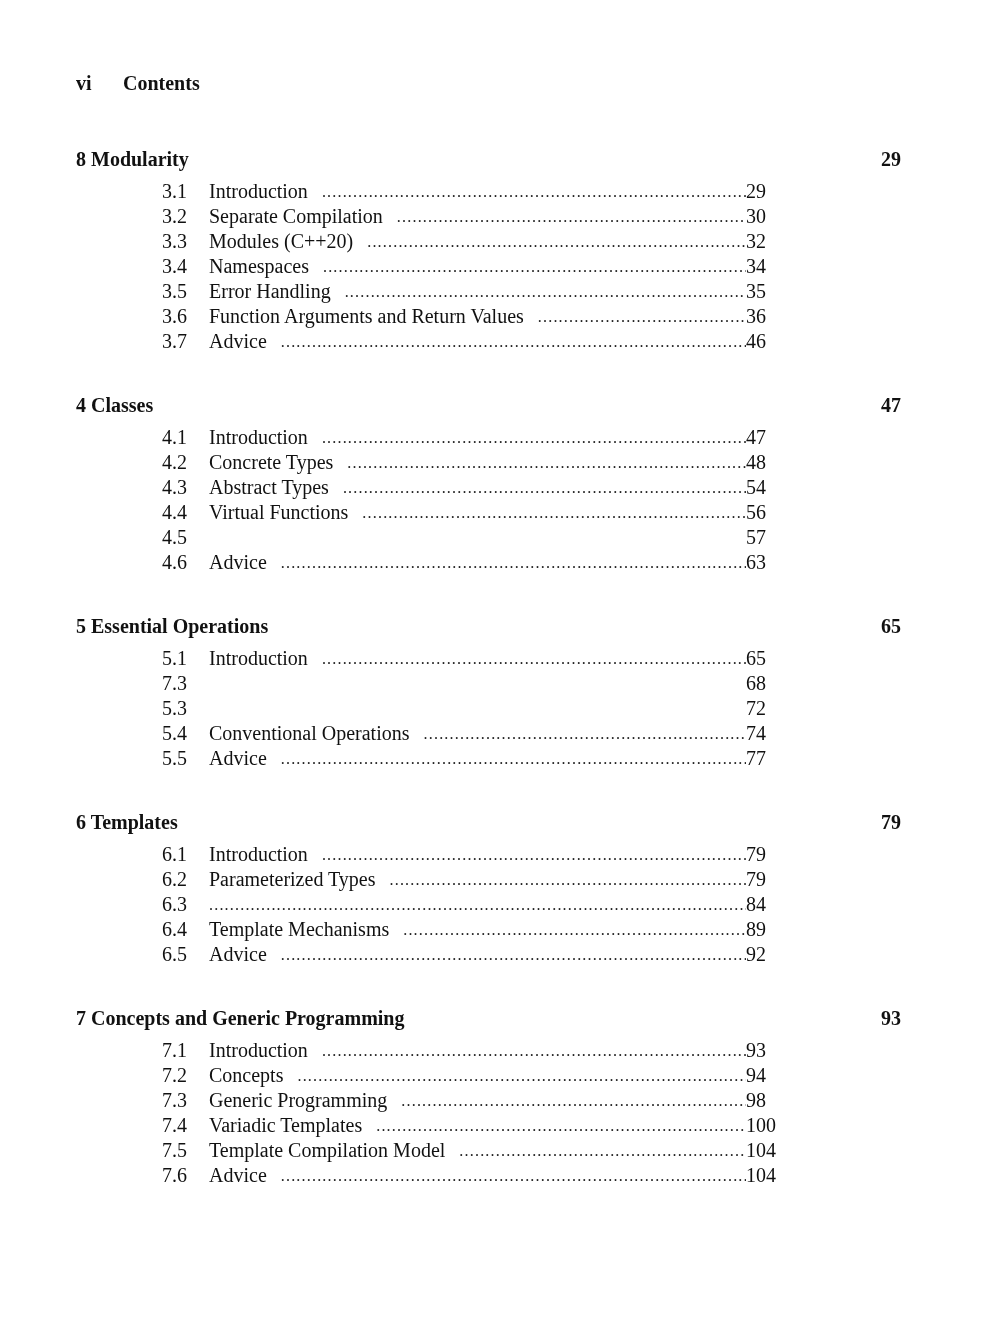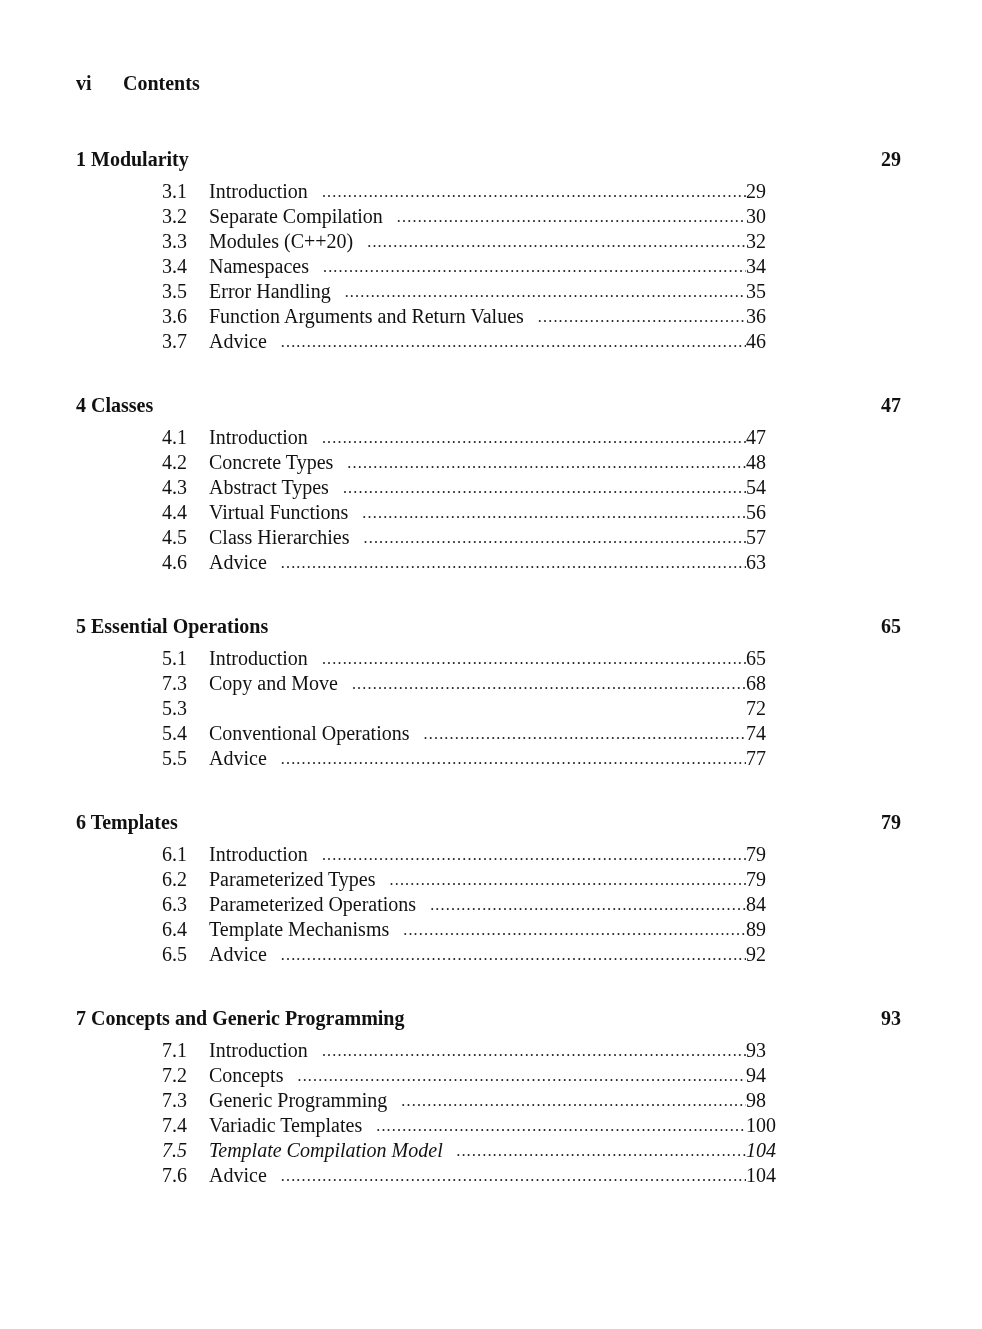--- a/index.html
+++ b/index.html
@@ -41,21 +41,21 @@
 </head>
 <body>
 
 <div class="running-head">
   <span class="pg">vi</span><span>Contents</span>
 </div>
 
 <div id="toc">
     <div class="chapter" style="top: 146px;">
       <div class="ch-head">
-        <span>1 Modularity</span>
+        <span>8 Modularity</span>
         <span>29</span>
       </div>
       <div class="sections">
         <div class="sec" style="top: 0px;">
           <span class="num">3.1</span>
           <span class="line">
             <span class="title">Introduction</span>
             <span class="dots"></span>
           </span>
           <span class="page">29</span>
@@ -143,24 +143,20 @@
         <div class="sec" style="top: 75px;">
           <span class="num">4.4</span>
           <span class="line">
             <span class="title">Virtual Functions</span>
             <span class="dots"></span>
           </span>
           <span class="page">56</span>
         </div>
         <div class="sec" style="top: 100px;">
           <span class="num">4.5</span>
-          <span class="line">
-            <span class="title">Class Hierarchies</span>
-            <span class="dots"></span>
-          </span>
           <span class="page">57</span>
         </div>
         <div class="sec" style="top: 125px;">
           <span class="num">4.6</span>
           <span class="line">
             <span class="title">Advice</span>
             <span class="dots"></span>
           </span>
           <span class="page">63</span>
         </div>
@@ -175,24 +171,20 @@
         <div class="sec" style="top: 0px;">
           <span class="num">5.1</span>
           <span class="line">
             <span class="title">Introduction</span>
             <span class="dots"></span>
           </span>
           <span class="page">65</span>
         </div>
         <div class="sec" style="top: 25px;">
           <span class="num">7.3</span>
-          <span class="line">
-            <span class="title">Copy and Move</span>
-            <span class="dots"></span>
-          </span>
           <span class="page">68</span>
         </div>
         <div class="sec" style="top: 50px;">
           <span class="num">5.3</span>
           <span class="page">72</span>
         </div>
         <div class="sec" style="top: 75px;">
           <span class="num">5.4</span>
           <span class="line">
             <span class="title">Conventional Operations</span>
@@ -228,21 +220,20 @@
           <span class="num">6.2</span>
           <span class="line">
             <span class="title">Parameterized Types</span>
             <span class="dots"></span>
           </span>
           <span class="page">79</span>
         </div>
         <div class="sec" style="top: 50px;">
           <span class="num">6.3</span>
           <span class="line">
-            <span class="title">Parameterized Operations</span>
             <span class="dots"></span>
           </span>
           <span class="page">84</span>
         </div>
         <div class="sec" style="top: 75px;">
           <span class="num">6.4</span>
           <span class="line">
             <span class="title">Template Mechanisms</span>
             <span class="dots"></span>
           </span>
@@ -289,21 +280,21 @@
           <span class="page">98</span>
         </div>
         <div class="sec" style="top: 75px;">
           <span class="num">7.4</span>
           <span class="line">
             <span class="title">Variadic Templates</span>
             <span class="dots"></span>
           </span>
           <span class="page">100</span>
         </div>
-        <div class="sec" style="top: 100px; font-style: italic;">
+        <div class="sec" style="top: 100px;">
           <span class="num">7.5</span>
           <span class="line">
             <span class="title">Template Compilation Model</span>
             <span class="dots"></span>
           </span>
           <span class="page">104</span>
         </div>
         <div class="sec" style="top: 125px;">
           <span class="num">7.6</span>
           <span class="line">

